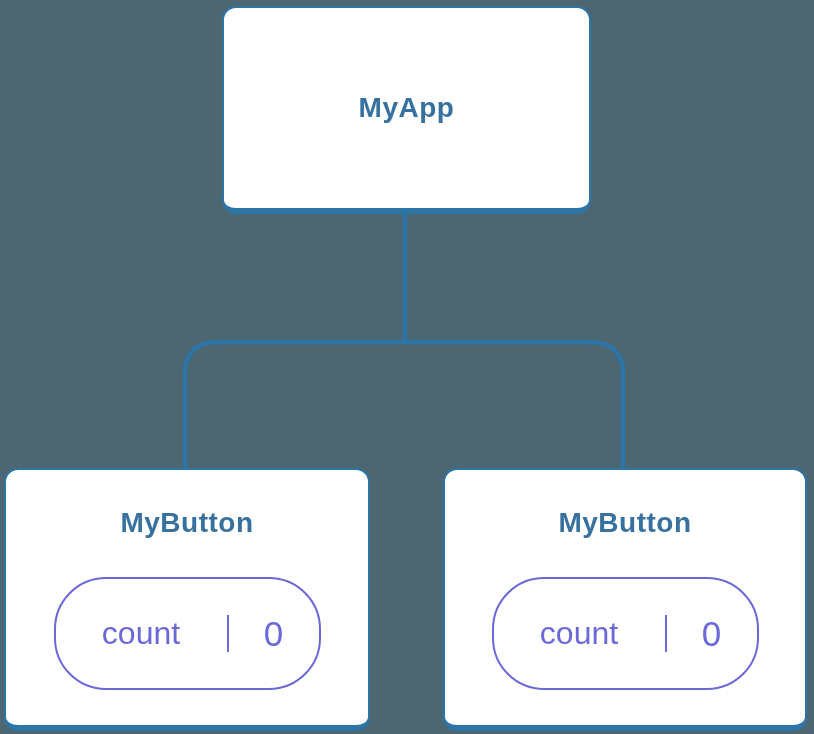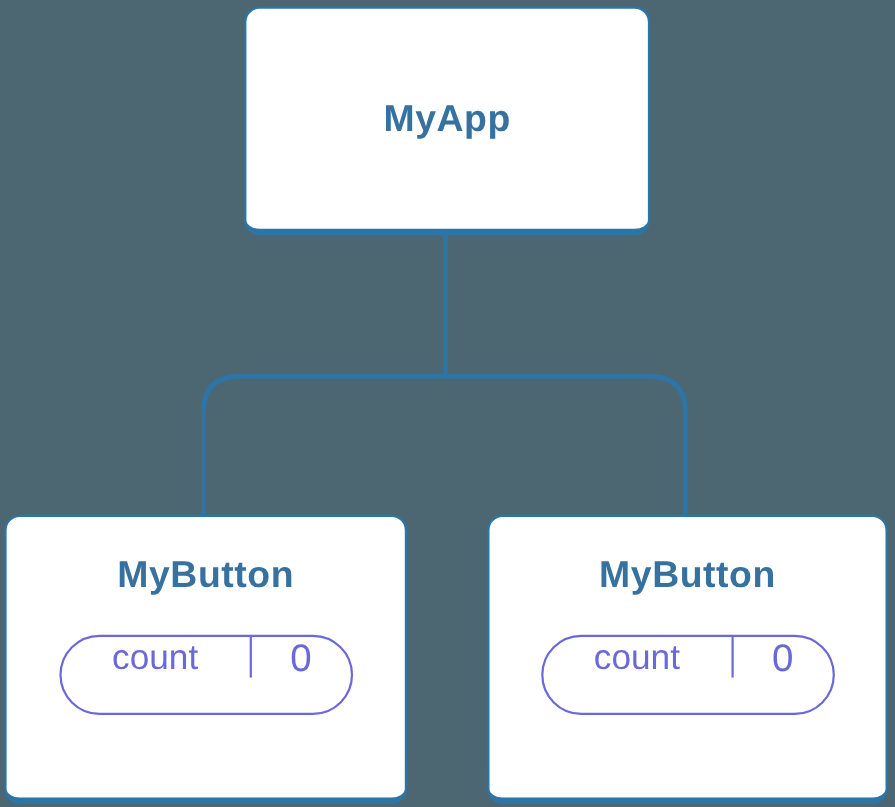--- a/index.html
+++ b/index.html
@@ -40,21 +40,21 @@
   }
   .node-root {
     left: 222px;
     top: 6px;
     width: 369px;
     height: 208px;
     justify-content: center;
   }
   .node-label {
     color: var(--label-blue, #36719f);
-    font-size: 34px;
+    font-size: 28px;
     font-weight: bold;
     letter-spacing: 0.5px;
     line-height: 42px;
   }
   .node-child-left {
     left: 4px;
     top: 468px;
     width: 366px;
     height: 263px;
   }
@@ -65,25 +65,25 @@
     height: 263px;
   }
   .node-child-left .node-label,
   .node-child-right .node-label {
     margin-top: 32px;
   }
   .state-pill {
     margin-top: 33px;
     box-sizing: border-box;
     width: 267px;
-    height: 73px;
+    height: 113px;
     border: 2px solid var(--accent-purple, #6b69d9);
     border-radius: 52px;
     display: flex;
-    align-items: flex-start;
+    align-items: center;
     overflow: hidden;
     background: var(--box-fill, #ffffff);
   }
   .state-key-cell {
     box-sizing: border-box;
     width: 173px;
     border-right: 2px solid var(--accent-purple, #6b69d9);
     display: flex;
     align-items: center;
     justify-content: center;

